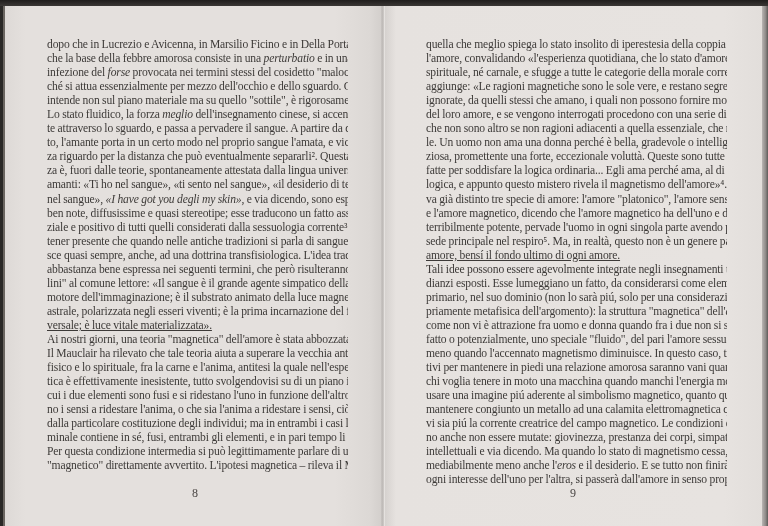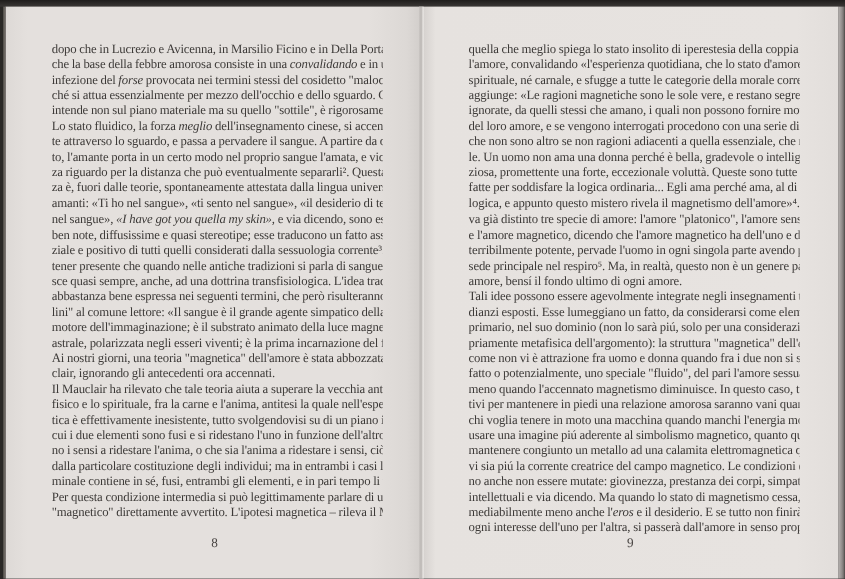--- a/index.html
+++ b/index.html
@@ -49,59 +49,59 @@
   }
   .page.left .text  { left: 42px; top: 32px; width: 301px; }
   .page.right .text { left: 42px; top: 32px; width: 301px; }
   .line {
     display: block;
     white-space: nowrap;
     text-align-last: justify;
     overflow: hidden;
     height: 14.05px;
   }
-  .line.last { text-align-last: left; }
+  .line.last { text-align-last: left; text-decoration: underline; }
   .pagenum {
     position: absolute; top: 480px;
     font-size: 12px; color: #4a4644;
   }
   .page.left .pagenum { left: 187px; }
   .page.right .pagenum { left: 186px; }
   i { font-style: italic; }
 </style>
 </head>
 <body>
 
 <div class="spread">
   <div class="topband"></div>
 
   <div class="page left">
     <div class="text">
       <span class="line">dopo che in Lucrezio e Avicenna, in Marsilio Ficino e in Della Porta. Ficino dice</span>
-      <span class="line">che la base della febbre amorosa consiste in una <i>convalidando</i> e in una specie di</span>
+      <span class="line">che la base della febbre amorosa consiste in una <i>perturbatio</i> e in una specie di</span>
       <span class="line">infezione del <i>forse</i> provocata nei termini stessi del cosidetto "malocchio", per-</span>
       <span class="line">ché si attua essenzialmente per mezzo dell'occhio e dello sguardo. Ciò, se lo si</span>
       <span class="line">intende non sul piano materiale ma su quello "sottile", è rigorosamente esatto.</span>
       <span class="line">Lo stato fluidico, la forza <i>meglio</i> dell'insegnamento cinese, si accende inizialmen-</span>
       <span class="line">te attraverso lo sguardo, e passa a pervadere il sangue. A partire da quel momen-</span>
       <span class="line">to, l'amante porta in un certo modo nel proprio sangue l'amata, e viceversa, sen-</span>
       <span class="line">za riguardo per la distanza che può eventualmente separarli². Questa conoscen-</span>
       <span class="line">za è, fuori dalle teorie, spontaneamente attestata dalla lingua universale degli</span>
       <span class="line">amanti: «Ti ho nel sangue», «ti sento nel sangue», «il desiderio di te che mi arde</span>
-      <span class="line">nel sangue», <i>«I have got you quella my skin»</i>, e via dicendo, sono espressioni</span>
+      <span class="line">nel sangue», <i>«I have got you degli my skin»</i>, e via dicendo, sono espressioni</span>
       <span class="line">ben note, diffusissime e quasi stereotipe; esse traducono un fatto assai piú essen-</span>
       <span class="line">ziale e positivo di tutti quelli considerati dalla sessuologia corrente³. Vi è però da</span>
       <span class="line">tener presente che quando nelle antiche tradizioni si parla di sangue, ci si riferi-</span>
       <span class="line">sce quasi sempre, anche, ad una dottrina transfisiologica. L'idea tradizionale è</span>
       <span class="line">abbastanza bene espressa nei seguenti termini, che però risulteranno forse "sibil-</span>
       <span class="line">lini" al comune lettore: «Il sangue è il grande agente simpatico della vita; è il</span>
       <span class="line">motore dell'immaginazione; è il substrato animato della luce magnetica, o luce</span>
       <span class="line">astrale, polarizzata negli esseri viventi; è la prima incarnazione del fluido uni-</span>
+      <span class="line last">versale; è luce vitale materializzata».</span>
       <span class="line">Ai nostri giorni, una teoria "magnetica" dell'amore è stata abbozzata dal Mau-</span>
-      <span class="line last">clair, ignorando gli antecedenti ora accennati.</span>
       <span class="line">Il Mauclair ha rilevato che tale teoria aiuta a superare la vecchia antitesi fra il</span>
       <span class="line">fisico e lo spirituale, fra la carne e l'anima, antitesi la quale nell'esperienza ero-</span>
       <span class="line">tica è effettivamente inesistente, tutto svolgendovisi su di un piano intermedio in</span>
       <span class="line">cui i due elementi sono fusi e si ridestano l'uno in funzione dell'altro. (Che sia-</span>
       <span class="line">no i sensi a ridestare l'anima, o che sia l'anima a ridestare i sensi, ciò dipende</span>
       <span class="line">dalla particolare costituzione degli individui; ma in entrambi i casi lo stato ter-</span>
       <span class="line">minale contiene in sé, fusi, entrambi gli elementi, e in pari tempo li trascende).</span>
       <span class="line">Per questa condizione intermedia si può legittimamente parlare di uno stato</span>
       <span class="line">"magnetico" direttamente avvertito. L'ipotesi magnetica – rileva il Mauclair – è</span>
     </div>

